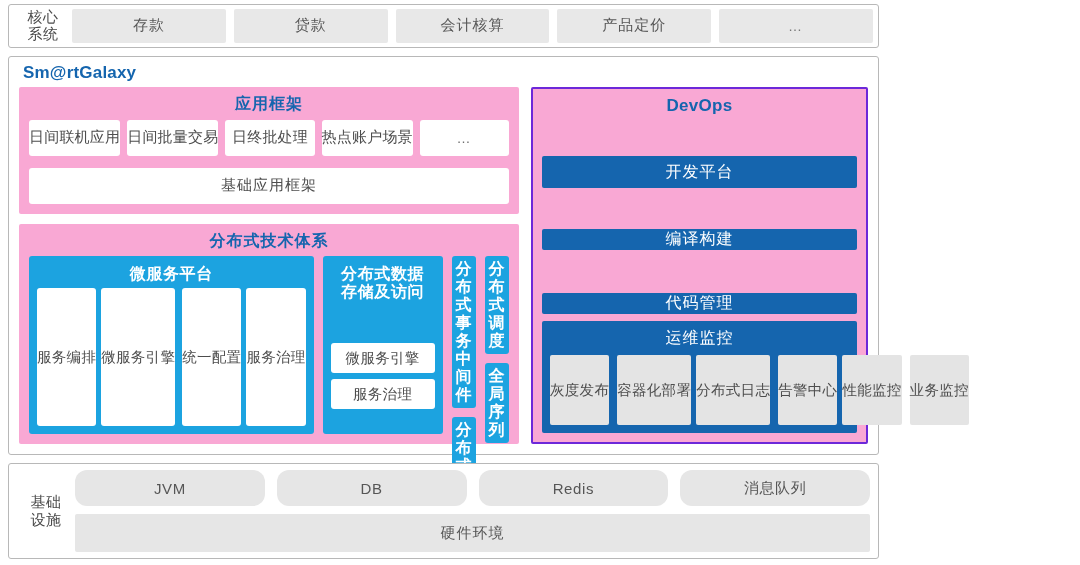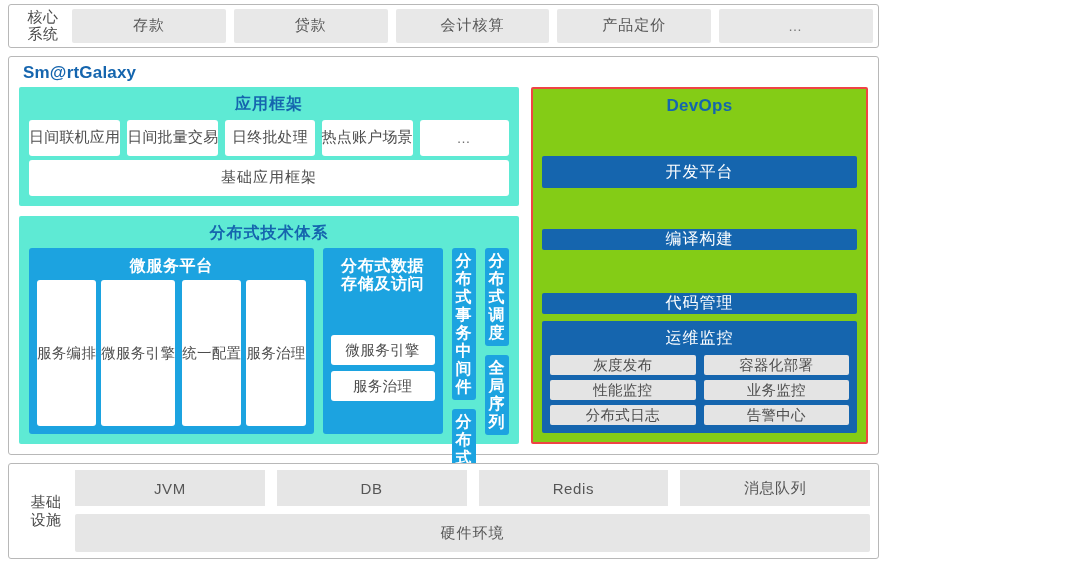--- a/index.html
+++ b/index.html
@@ -104,21 +104,21 @@
     gap: 10px;
     min-width: 0;
   }
   .galaxy-right {
     flex: 0 0 337px;
     width: 337px;
   }
 
   
   .lav-box {
-    background: #5eead4;
+    background: #f9a8d4;
     border-radius: 2px;
     box-sizing: border-box;
     padding: 5px 10px 10px 10px;
     display: flex;
     flex-direction: column;
   }
   .lav-title {
     text-align: center;
     font-size: 16px;
     font-weight: bold;
@@ -126,21 +126,21 @@
     letter-spacing: 1px;
     padding: 3px 0 7px 0;
     line-height: 1.1;
   }
 
   
   .app-fw { flex: 0 0 auto; }
   .app-row {
     display: flex;
     gap: 7px;
-    margin-bottom: 4px;
+    margin-bottom: 12px;
   }
   .app-chip {
     flex: 1 1 0;
     background: #ffffff;
     border-radius: 3px;
     height: 36px;
     display: flex;
     align-items: center;
     justify-content: center;
     font-size: 15px;
@@ -237,23 +237,23 @@
     flex: 1 1 0;
     display: flex;
     align-items: center;
     justify-content: center;
     padding: 4px;
   }
 
   
   .devops {
     height: 100%;
-    border: 2px solid #ef4444;
-    border-radius: 2px;
-    background: #84cc16;
+    border: 2px solid #6d28d9;
+    border-radius: 2px;
+    background: #f9a8d4;
     box-sizing: border-box;
     padding: 4px 9px 9px 9px;
     display: flex;
     flex-direction: column;
   }
   .devops-title {
     text-align: center;
     font-size: 17px;
     font-weight: bold;
     color: #1565AE;
@@ -291,21 +291,21 @@
   .dv-monitor-title {
     text-align: center;
     color: #ffffff;
     font-size: 16px;
     letter-spacing: 1px;
     padding: 3px 0 6px 0;
   }
   .dv-grid {
     flex: 1 1 auto;
     display: flex;
-    flex-direction: column;
+    flex-direction: row;
     gap: 5px;
   }
   .dv-grid-row { display: flex; gap: 8px; flex: 1 1 0; }
   .dv-chip {
     flex: 1 1 0;
     background: #e4e4e4;
     border-radius: 2px;
     display: flex;
     align-items: center;
     justify-content: center;
@@ -339,21 +339,21 @@
   .infra-right {
     flex: 1 1 auto;
     display: flex;
     flex-direction: column;
     gap: 8px;
   }
   .infra-row { display: flex; gap: 12px; flex: 0 0 36px; }
   .infra-chip {
     flex: 1 1 0;
     background: #e6e6e6;
-    border-radius: 0;
+    border-radius: 12px;
     display: flex;
     align-items: center;
     justify-content: center;
     font-size: 15px;
     color: #565656;
     letter-spacing: 0.6px;
   }
   .infra-wide {
     flex: 0 0 38px;
     background: #e6e6e6;
@@ -477,26 +477,26 @@
             <div class="dv-blue">代码管理</div>
           </div>
           <div class="dv-monitor">
             <div class="dv-monitor-title">运维监控</div>
             <div class="dv-grid">
               <div class="dv-grid-row">
                 <div class="dv-chip">灰度发布</div>
                 <div class="dv-chip">容器化部署</div>
               </div>
               <div class="dv-grid-row">
+                <div class="dv-chip">分布式日志</div>
+                <div class="dv-chip">告警中心</div>
+              </div>
+              <div class="dv-grid-row">
                 <div class="dv-chip">性能监控</div>
                 <div class="dv-chip">业务监控</div>
-              </div>
-              <div class="dv-grid-row">
-                <div class="dv-chip">分布式日志</div>
-                <div class="dv-chip">告警中心</div>
               </div>
             </div>
           </div>
         </div>
       </div>
 
     </div>
   </div>
 
   <div class="panel infra">

